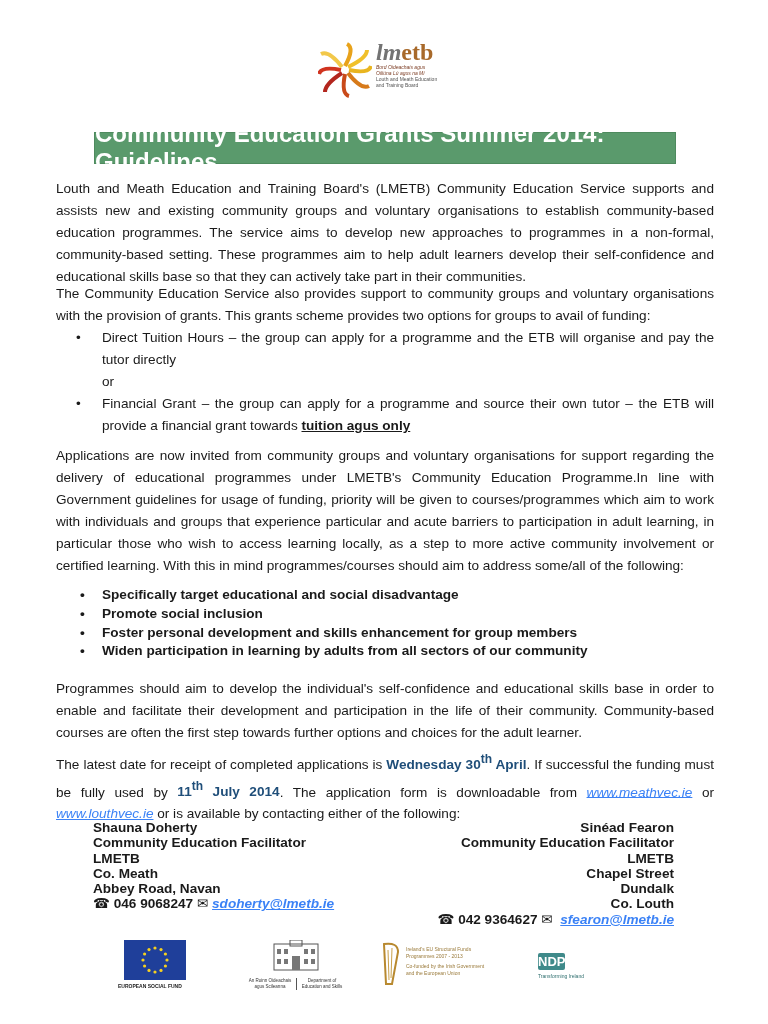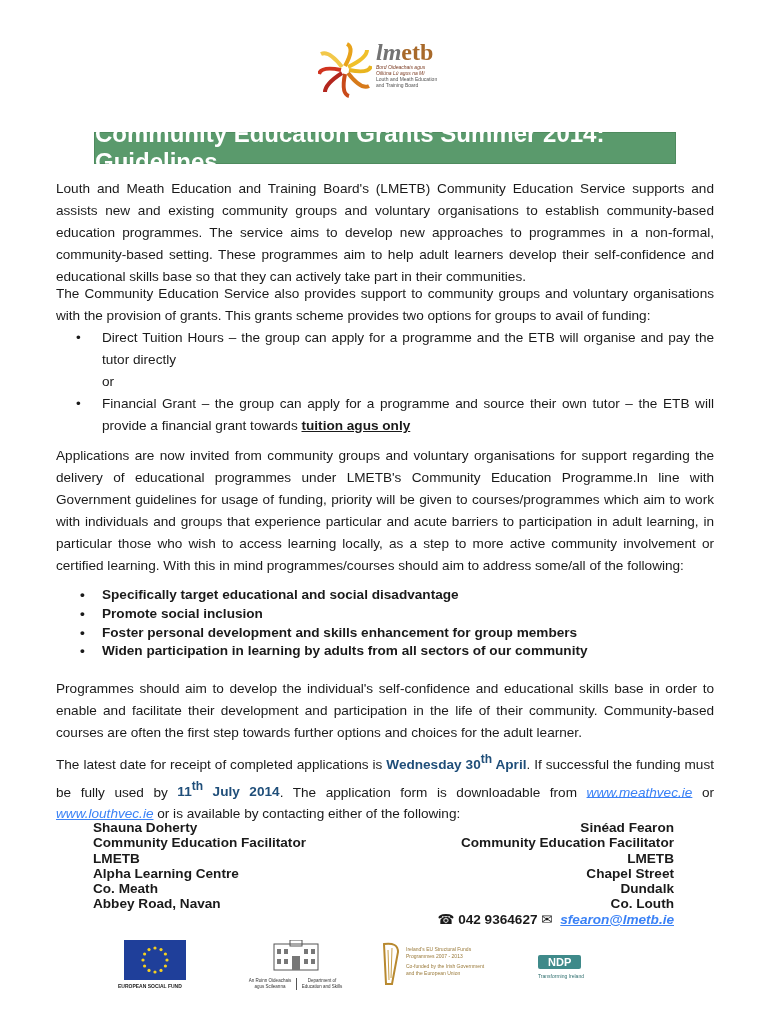--- a/index.html
+++ b/index.html
@@ -100,23 +100,28 @@
 <div class="body-text p4">Programmes should aim to develop the individual's self-confidence and educational skills base in order to enable and facilitate their development and participation in the life of their community. Community-based courses are often the first step towards further options and choices for the adult learner.</div>
 
 <div class="body-text p5">
   <span>The latest date for receipt of completed applications is </span><span class="hl"><span>Wednesday 30</span><sup>th</sup><span> April</span></span><span>. If successful the funding must be fully used by </span><span class="hl"><span>11</span><sup>th</sup><span> July 2014</span></span><span>. The application form is downloadable from </span><a class="link" href="#">www.meathvec.ie</a><span> or </span><a class="link" href="#">www.louthvec.ie</a><span> or is available by contacting either of the following:</span>
 </div>
 
 <div class="contact left">
   <div>Shauna Doherty</div>
   <div>Community Education Facilitator</div>
   <div>LMETB</div>
-  <div>Alpha Learning Centre</div>
   <div>Co. Meath</div>
   <div>Abbey Road, Navan</div>
+  <div class="phone-row">
+    <span class="ico">☎</span>
+    <span>046 9068247</span>
+    <span class="ico">✉</span>
+    <a class="link" href="#">sdoherty@lmetb.ie</a>
+  </div>
 </div>
 
 <div class="contact right">
   <div>Sinéad Fearon</div>
   <div>Community Education Facilitator</div>
   <div>LMETB</div>
   <div>Chapel Street</div>
   <div>Dundalk</div>
   <div>Co. Louth</div>
   <div class="phone-row">
@@ -178,16 +183,16 @@
     </svg>
     <div style="position:absolute;left:26px;top:6px;font-size:5px;line-height:7px;color:#9a7a3a;width:80px;">
       <div>Ireland's EU Structural Funds</div>
       <div>Programmes 2007 - 2013</div>
       <div style="margin-top:3px;">Co-funded by the Irish Government</div>
       <div>and the European Union</div>
     </div>
   </div>
 
   <div class="ndp">
-    <div style="background:#3f8a8a;color:#fff;font-weight:bold;font-size:11px;padding:1px 10px;display:inline-block;border-radius:2px;">NDP</div>
+    <div style="background:#3f8a8a;color:#fff;font-weight:bold;font-size:13px;padding:1px 0;display:inline-block;border-radius:2px;">NDP</div>
     <div style="font-size:5px;color:#2e6e6e;margin-top:3px;">Transforming Ireland</div>
   </div>
 </div>
 
 </body></html>

